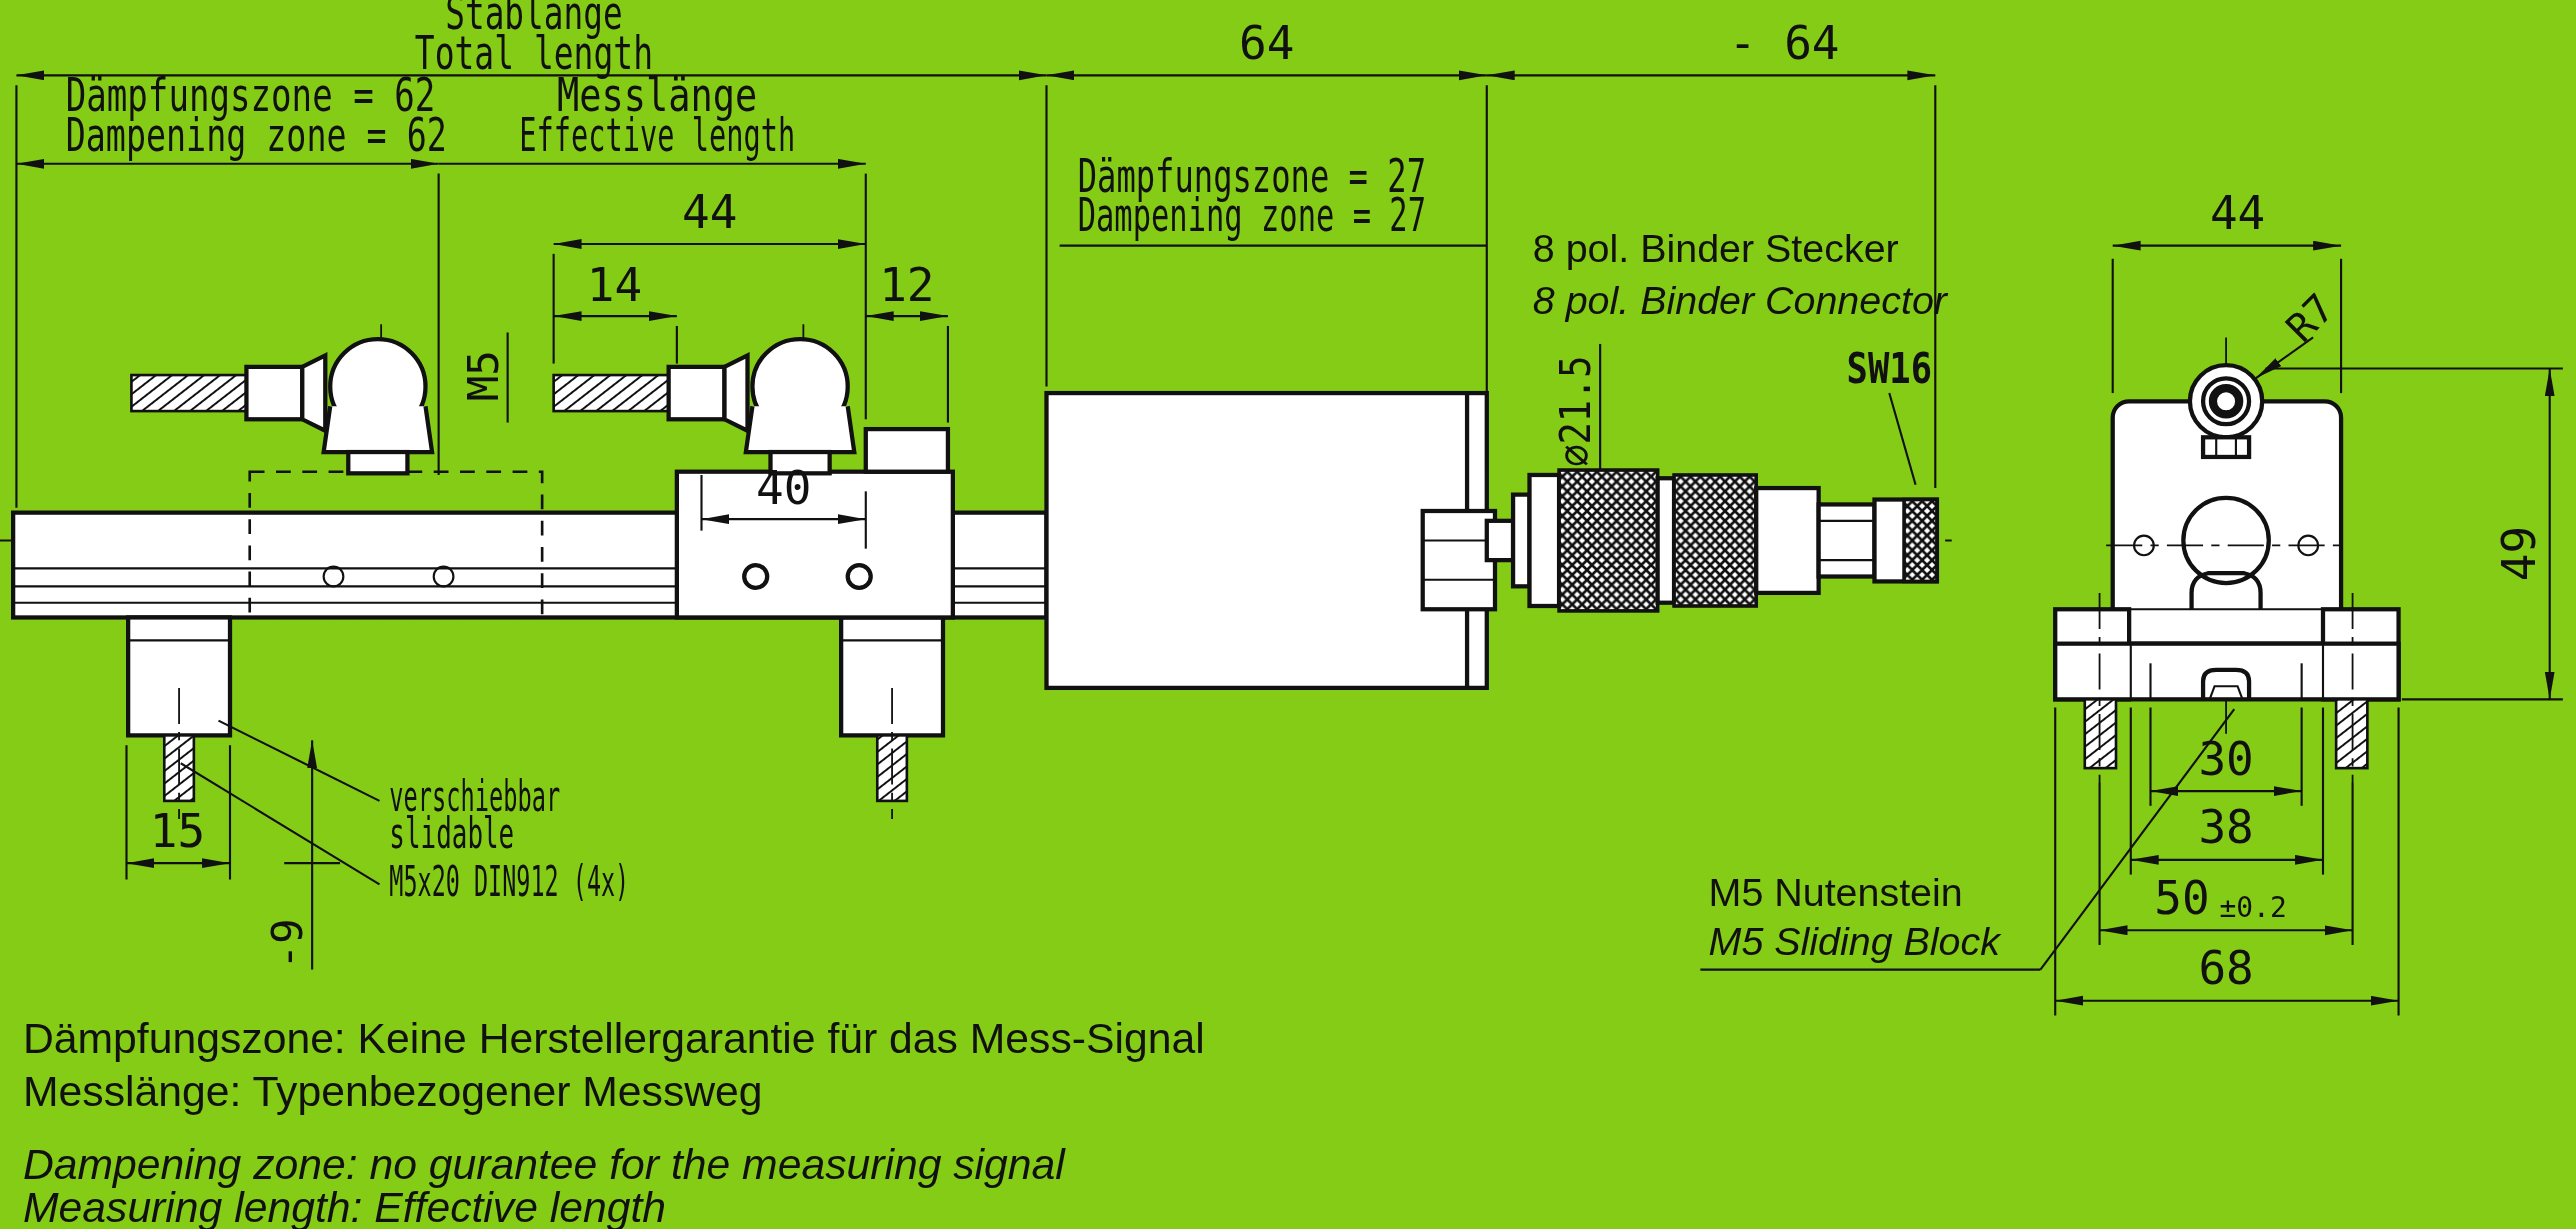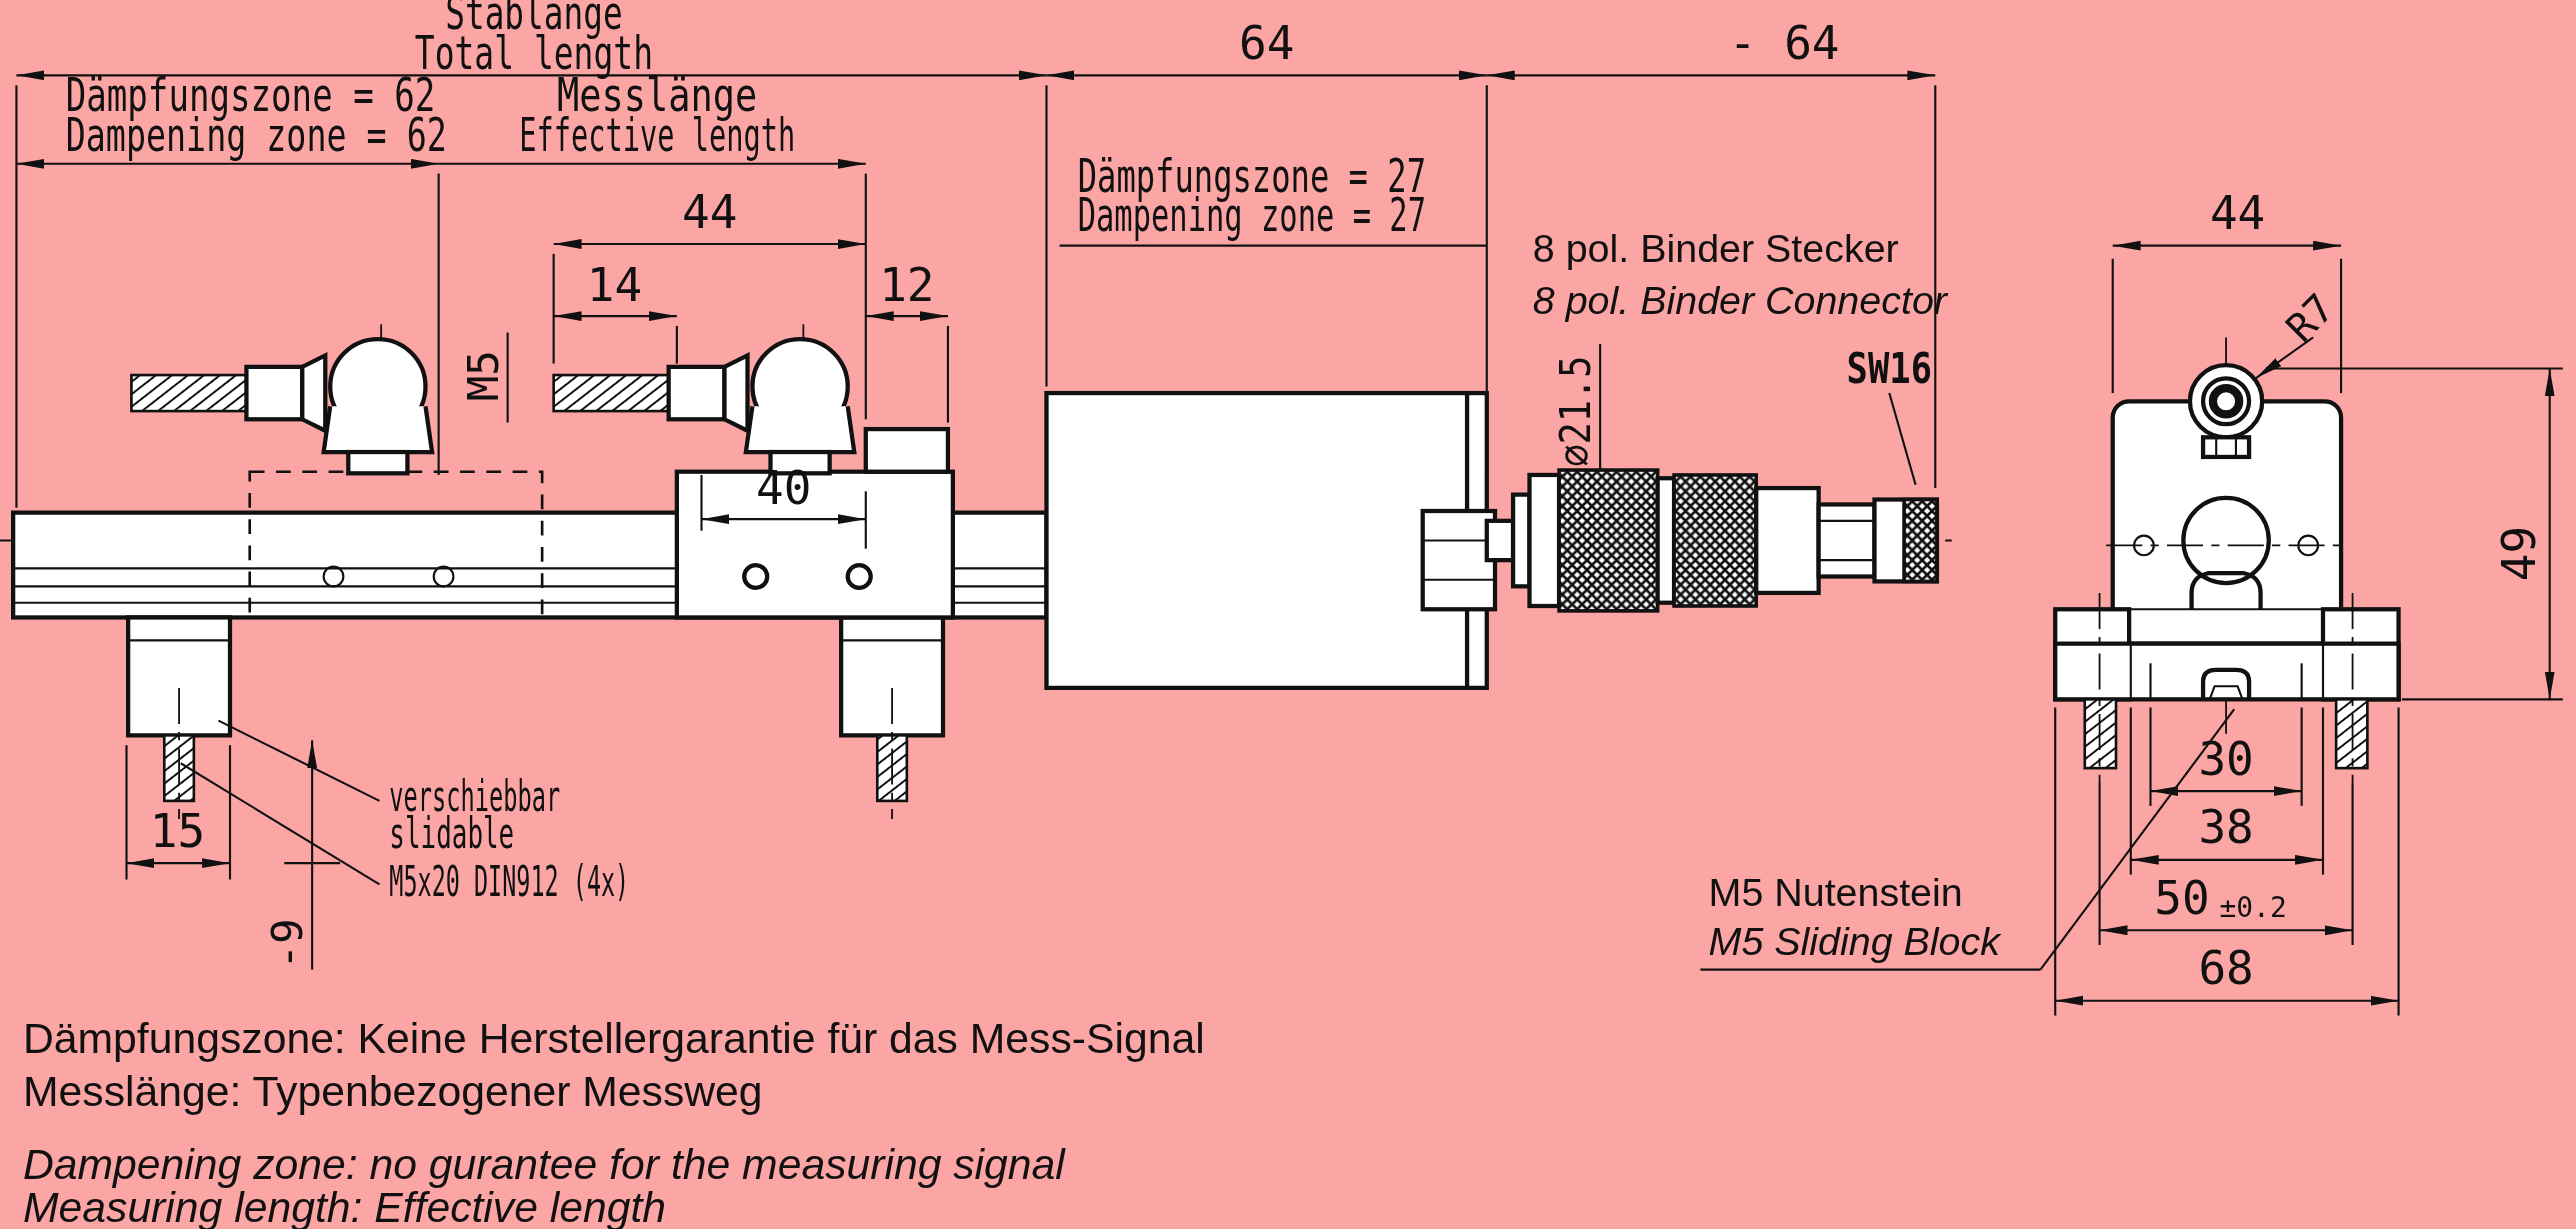--- a/index.html
+++ b/index.html
@@ -1,16 +1,16 @@
 <!DOCTYPE html>
 <html style="font-size:9.4px"><head>
 <meta charset="utf-8">
 <style>
   html,body{margin:0;padding:0;background:#fff;}
-  .sheet{position:relative;width:2576px;height:1230px;background:#fca5a5;overflow:hidden;}
+  .sheet{position:relative;width:2576px;height:1230px;background:#84cc16;overflow:hidden;}
   .sheet svg{position:absolute;left:0;top:0;width:100%;height:100%;}
   text{user-select:none;}
   .cad{font-family:"DejaVu Sans Mono",monospace;fill:#111;}
   .lib{font-family:"Liberation Sans",sans-serif;fill:#111;}
   .it{font-style:italic;}
   .f17{font-size:17px}.f24{font-size:24px}.f26{font-size:26px}.f28{font-size:28px}
   .mid{text-anchor:middle}.end{text-anchor:end}
   .s2{stroke:#111;stroke-width:2.6;fill:none;stroke-linejoin:miter;}
   .s2w{stroke:#111;stroke-width:2.6;fill:#fff;stroke-linejoin:miter;}
   .thin{stroke:#111;stroke-width:1.3;fill:none;}

